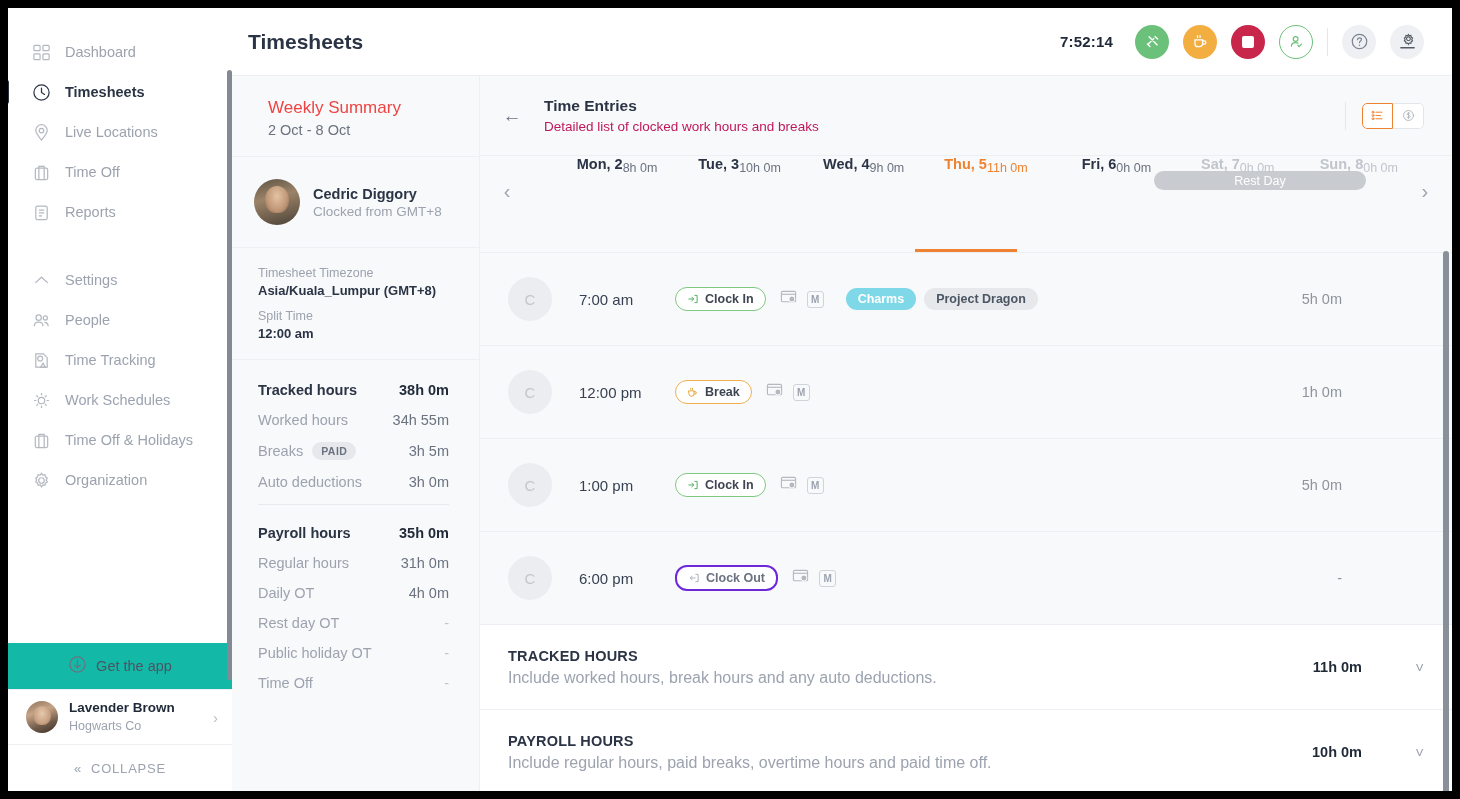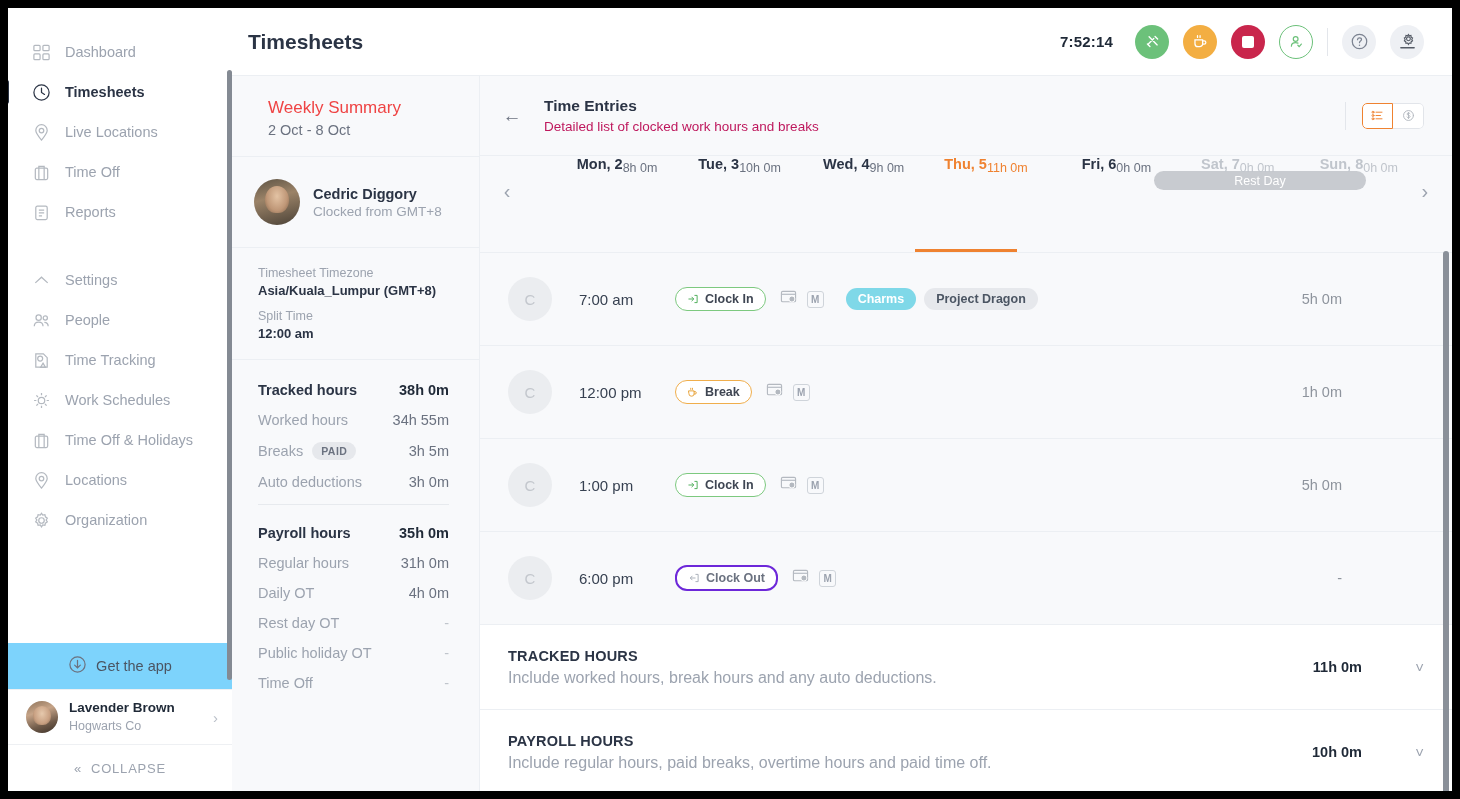--- a/index.html
+++ b/index.html
@@ -51,21 +51,21 @@
   }
   .nav-icon {
     width: 19px; height: 19px; flex: 0 0 19px;
     display: flex; align-items: center; justify-content: center;
   }
   .nav-icon svg { width: 19px; height: 19px; display: block; }
   .nav-gap { height: 28px; }
 
   .get-app {
     margin-top: auto;
-    height: 46px; background: #7dd3fc;
+    height: 46px; background: #14b8a6;
     display: flex; align-items: center; justify-content: center;
     gap: 9px; color: #4b5563; font-size: 14.5px; cursor: pointer;
   }
   .user-row {
     height: 56px; display: flex; align-items: center;
     padding: 0 14px 0 18px; gap: 11px;
     border-top: 1px solid #eef0f3; border-bottom: 1px solid #eef0f3;
     cursor: pointer;
   }
   .avatar-img {
@@ -348,29 +348,20 @@
         <span>Work Schedules</span>
       </div>
       <div class="nav-item">
         <span class="nav-icon">
           <svg viewBox="0 0 20 20" fill="none" stroke="#b4b9c0" stroke-width="1.3">
             <rect x="3.5" y="5.5" width="13" height="12" rx="1.6"></rect>
               <path d="M7.2 5.5V3.6h5.6v1.9M7.2 5.5v12M12.8 5.5v12"></path>
           </svg>
         </span>
         <span>Time Off &amp; Holidays</span>
-      </div>
-      <div class="nav-item">
-        <span class="nav-icon">
-          <svg viewBox="0 0 20 20" fill="none" stroke="#b4b9c0" stroke-width="1.3">
-            <path d="M10 18c4-5 6-7.6 6-10.2A6 6 0 0 0 4 7.8C4 10.4 6 13 10 18z"></path>
-              <circle cx="10" cy="8" r="2.4"></circle>
-          </svg>
-        </span>
-        <span>Locations</span>
       </div>
       <div class="nav-item">
         <span class="nav-icon">
           <svg viewBox="0 0 20 20" fill="none" stroke="#b4b9c0" stroke-width="1.3">
             <circle cx="10" cy="10" r="2.9"></circle>
             <path d="M10 2.4l1.3 2 2.3-.5.5 2.3 2 1.3-1.2 2 1.2 2-2 1.3-.5 2.3-2.3-.5-1.3 2-1.3-2-2.3.5-.5-2.3-2-1.3 1.2-2-1.2-2 2-1.3.5-2.3 2.3.5z"></path>
           </svg>
         </span>
         <span>Organization</span>
       </div>

